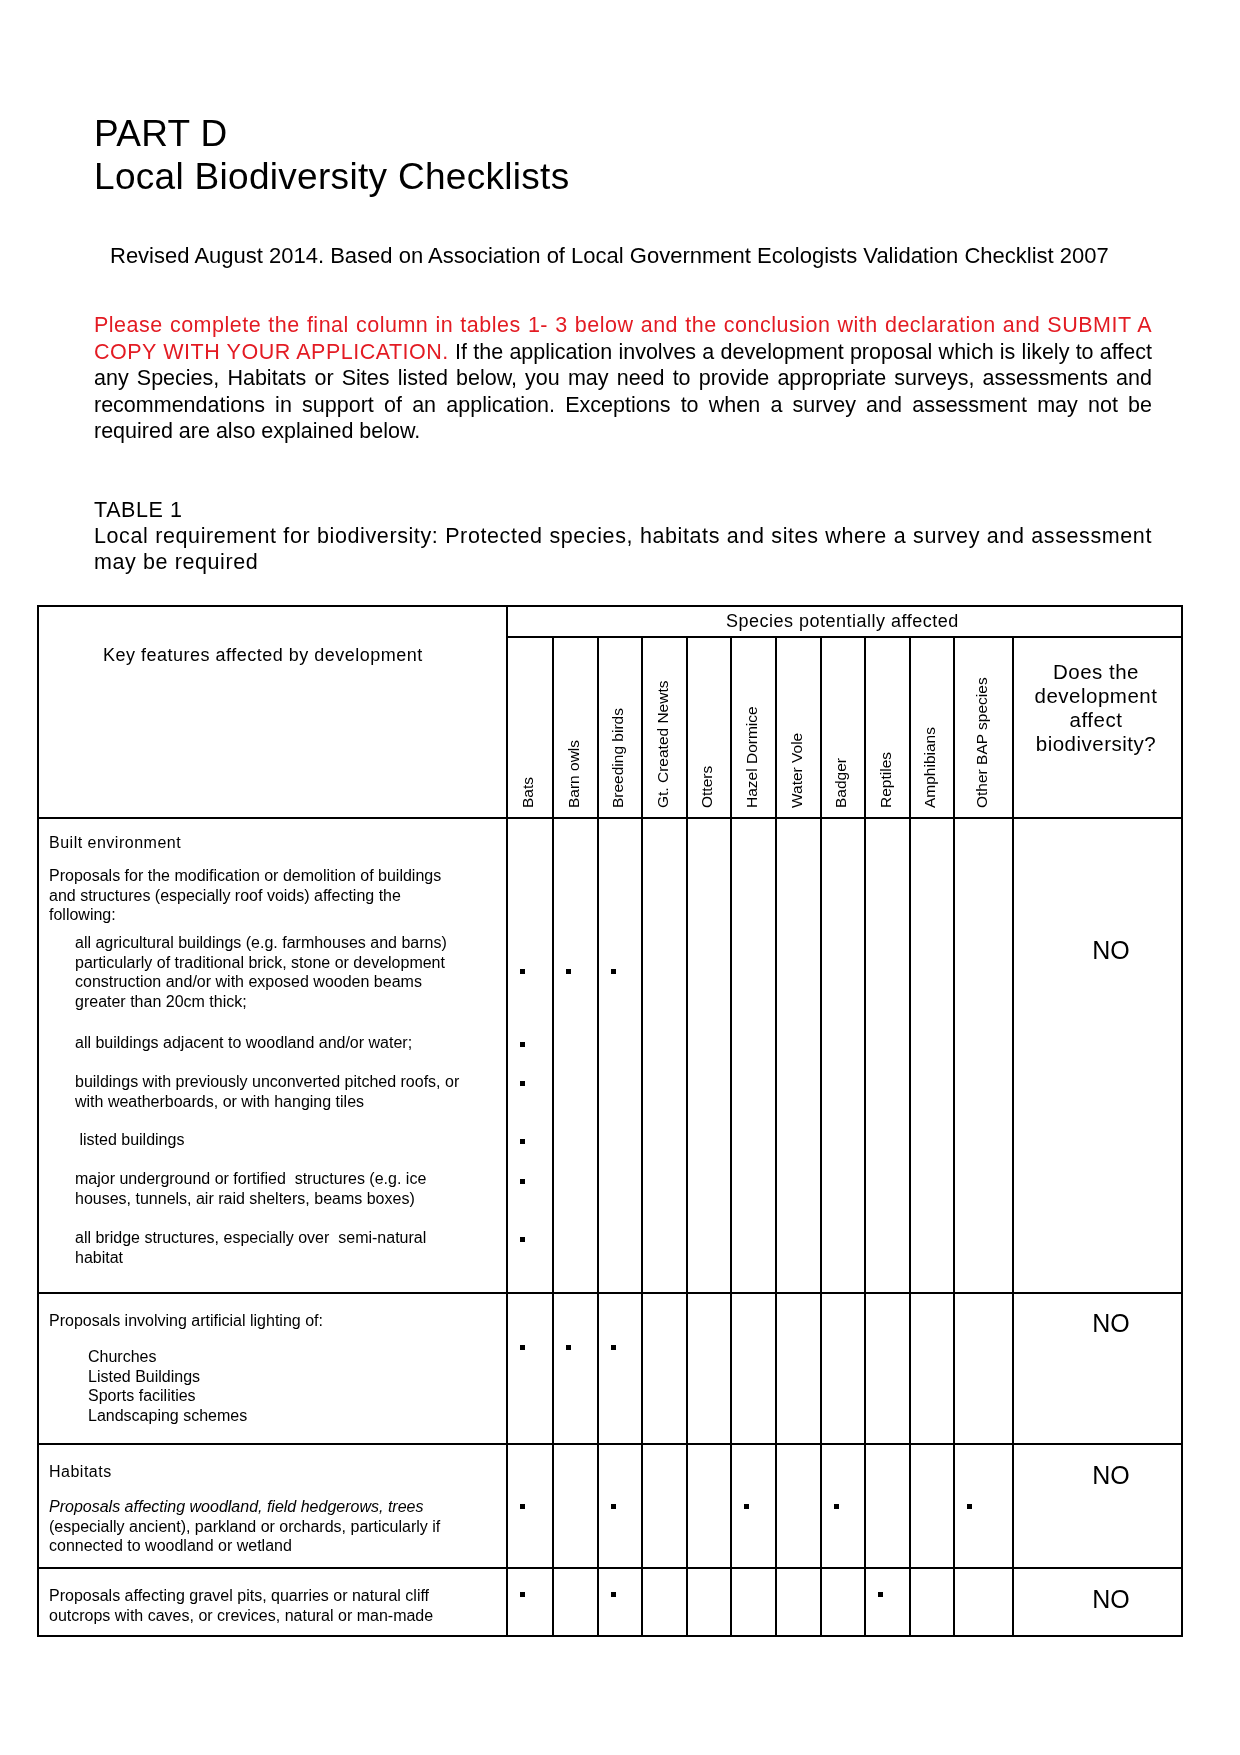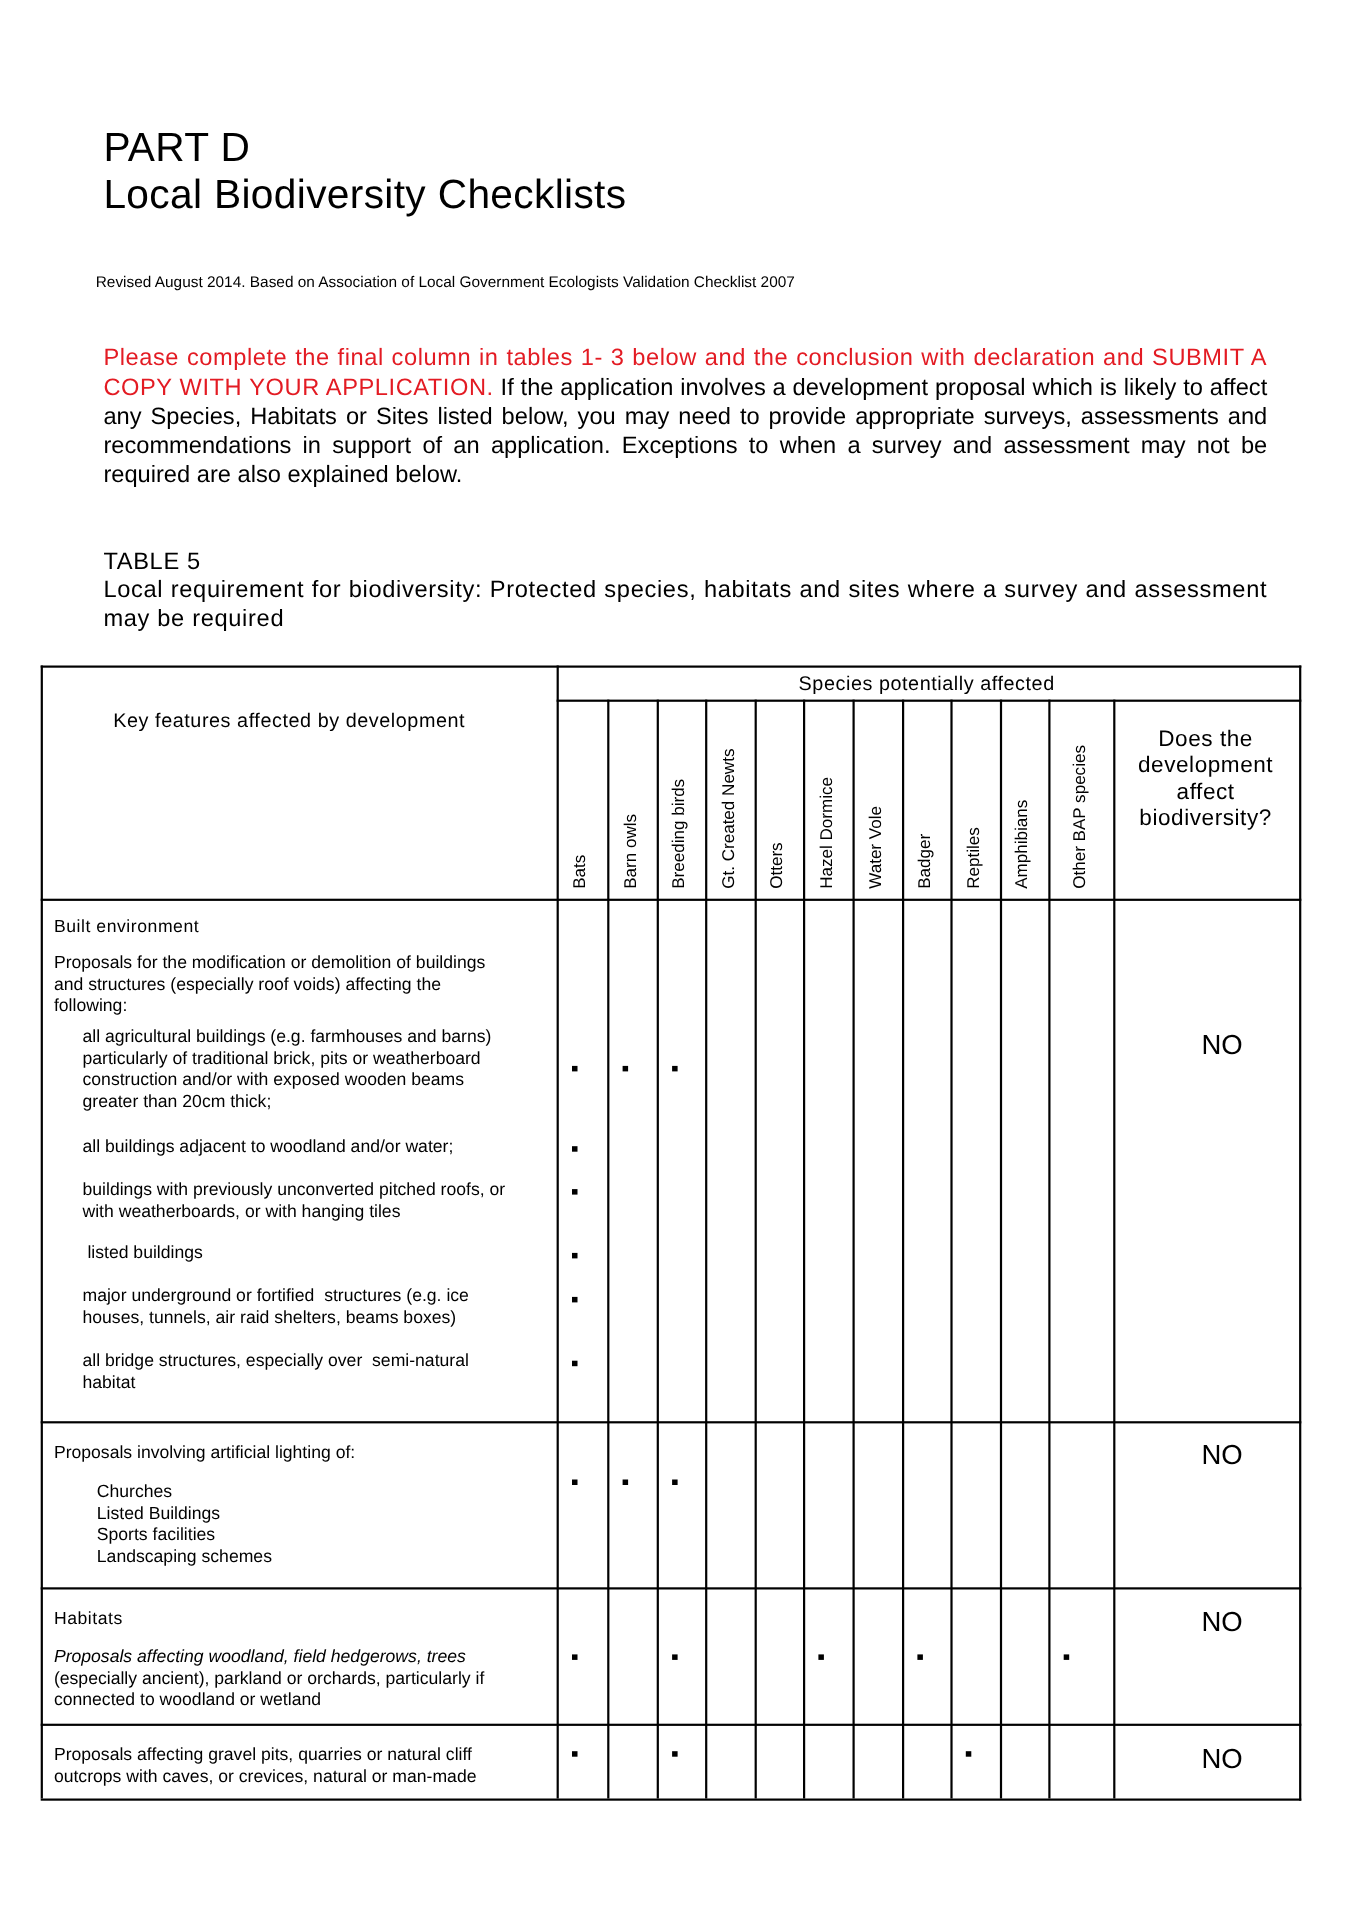--- a/index.html
+++ b/index.html
@@ -1,20 +1,20 @@
 <!DOCTYPE html>
 <html><head>
 <meta charset="utf-8">
 <style>
   html, body { margin:0; padding:0; background:#ffffff; }
   body { width:1240px; height:1755px; position:relative; overflow:hidden;
          font-family:"Liberation Sans", sans-serif; color:#000; }
   .abs { position:absolute; }
   .title { left:94px; font-size:37px; line-height:42px; letter-spacing:0.3px; white-space:nowrap; }
-  .revised { left:87px; top:243px; font-size:14px; line-height:26px; white-space:nowrap; }
+  .revised { left:110px; top:243px; font-size:22px; line-height:26px; white-space:nowrap; }
   .intro { left:94px; top:312px; width:1058px; font-size:21.5px; line-height:26.5px; text-align:justify; }
   .intro .red { color:#e31b23; letter-spacing:0.5px; }
   .tcaption { left:94px; top:497px; width:1058px; font-size:21.5px; line-height:26px; text-align:justify; letter-spacing:0.6px; }
   .line { position:absolute; background:#000; }
   .hlabel { position:absolute; font-size:18px; letter-spacing:0.5px; white-space:nowrap; }
   .vlabel { position:absolute; font-size:15.5px; white-space:nowrap; transform-origin:left bottom; transform:rotate(-90deg); }
   .affect { position:absolute; left:1012px; width:169px; top:660px; font-size:20.5px; line-height:24px; text-align:center; letter-spacing:0.5px; }
   .cell-text { position:absolute; font-size:16px; line-height:19.5px; white-space:nowrap; }
   .sect { letter-spacing:0.5px; }
   .dot { position:absolute; width:5px; height:5px; background:#000; }
@@ -22,21 +22,21 @@
 </style>
 </head>
 <body>
 
 <div class="abs title" style="top:113px">PART D</div>
 <div class="abs title" style="top:156px">Local Biodiversity Checklists</div>
 <div class="abs revised">Revised August 2014. Based on Association of Local Government Ecologists Validation Checklist 2007</div>
 <div class="abs intro"><span class="red">Please complete the final column in tables 1- 3 below and the conclusion with declaration and SUBMIT A COPY WITH YOUR APPLICATION.</span><span> If the application involves a development proposal which is likely to affect any Species, Habitats or Sites listed below, you may need to provide appropriate surveys, assessments and recommendations in support of an application. Exceptions to when a survey and assessment may not be required are also explained below.</span></div>
 
 <div class="abs tcaption">
-  <div>TABLE 5</div>
+  <div>TABLE 1</div>
   <div>Local requirement for biodiversity: Protected species, habitats and sites where a survey and assessment may be required</div>
 </div>
 
 <div id="table">
     <div class="line" style="left: 37px; top: 605px; width: 1145.5px; height: 1.5px;"></div>
     <div class="line" style="left: 37px; top: 1635px; width: 1145.5px; height: 1.5px;"></div>
     <div class="line" style="left: 37px; top: 605px; width: 1.5px; height: 1030px;"></div>
     <div class="line" style="left: 1181px; top: 605px; width: 1.5px; height: 1031.5px;"></div>
     <div class="line" style="left: 506px; top: 605px; width: 1.5px; height: 1030px;"></div>
     <div class="line" style="left: 506px; top: 636px; width: 676.5px; height: 1.5px;"></div>
@@ -72,21 +72,21 @@
     <div class="cell-text sect" style="left: 49px; top: 833px;">
       <div style="white-space: pre;">Built environment</div>
     </div>
     <div class="cell-text" style="left: 49px; top: 866px;">
       <div style="white-space: pre;">Proposals for the modification or demolition of buildings</div>
       <div style="white-space: pre;">and structures (especially roof voids) affecting the</div>
       <div style="white-space: pre;">following:</div>
     </div>
     <div class="cell-text" style="left: 75px; top: 933px;">
       <div style="white-space: pre;">all agricultural buildings (e.g. farmhouses and barns)</div>
-      <div style="white-space: pre;">particularly of traditional brick, pits or weatherboard</div>
+      <div style="white-space: pre;">particularly of traditional brick, stone or development</div>
       <div style="white-space: pre;">construction and/or with exposed wooden beams</div>
       <div style="white-space: pre;">greater than 20cm thick;</div>
     </div>
     <div class="dot" style="left: 520px; top: 969px;"></div>
     <div class="dot" style="left: 566px; top: 969px;"></div>
     <div class="dot" style="left: 611px; top: 969px;"></div>
     <div class="cell-text" style="left: 75px; top: 1033px;">
       <div style="white-space: pre;">all buildings adjacent to woodland and/or water;</div>
     </div>
     <div class="dot" style="left: 520px; top: 1042px;"></div>

